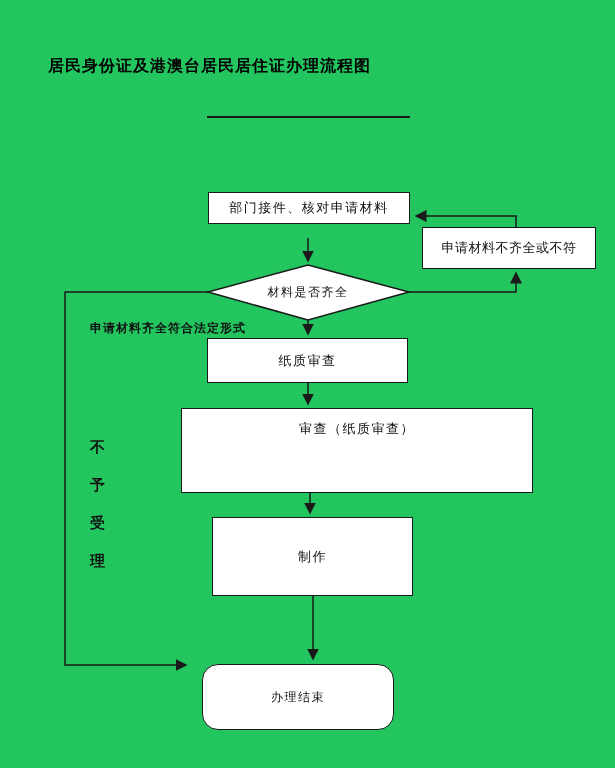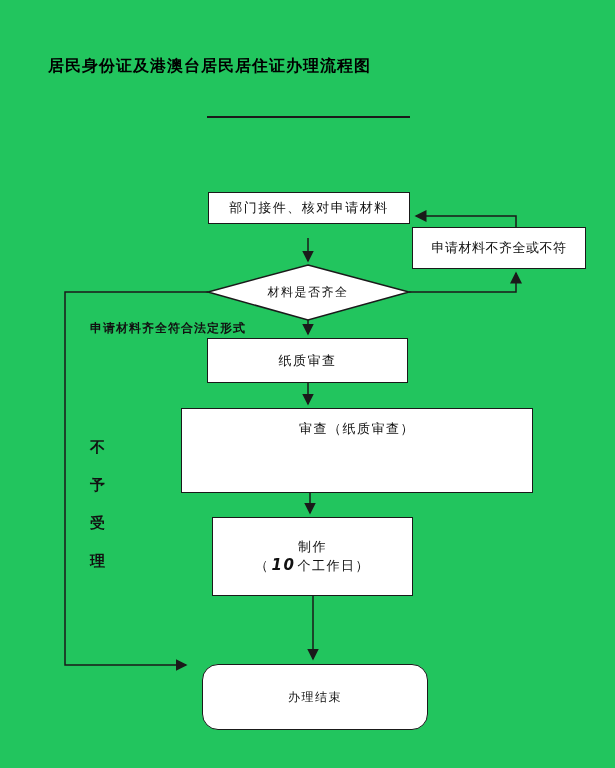--- a/index.html
+++ b/index.html
@@ -40,27 +40,27 @@
     background: #ffffff;
     display: flex;
     align-items: center;
     justify-content: center;
     text-align: center;
     font-size: 13px;
     letter-spacing: 1.5px;
     white-space: nowrap;
   }
   .node-receive  { left: 208px; top: 192px; width: 202px; height: 32px; }
-  .node-incomplete { left: 412px; top: 227px; width: 174px; height: 42px; letter-spacing: 0.5px; }
+  .node-incomplete { left: 422px; top: 227px; width: 174px; height: 42px; letter-spacing: 0.5px; }
   .node-accept   { left: 207px; top: 338px; width: 201px; height: 45px; }
   .node-review   { left: 133px; top: 408px; width: 352px; height: 85px;
                    align-items: flex-start; padding-top: 11px; margin-left: 48px; }
   .node-make     { left: 212px; top: 517px; width: 201px; height: 79px;
                    flex-direction: column; }
-  .node-end      { left: 202px; top: 664px; width: 226px; height: 66px;
+  .node-end      { left: 202px; top: 664px; width: 192px; height: 66px;
                    border-radius: 16px; font-size: 12px; }
   .diamond-label {
     position: absolute;
     left: 238px;
     top: 284px;
     width: 140px;
     text-align: center;
     font-size: 12px;
     letter-spacing: 1.5px;
     white-space: nowrap;
@@ -143,23 +143,20 @@
   <div class="node node-accept">
     <span>纸质审查</span>
   </div>
 
   <div class="node node-review">
     <span>审查（纸质审查）</span>
   </div>
 
   <div class="node node-make">
     <span>制作</span>
-    <span>
-      <span>（</span><span class="make-number">10</span><span>个工作日）</span>
-    </span>
   </div>
 
   <div class="node node-end">
     <span>办理结束</span>
   </div>
 
   <div class="reject-vertical">
     <span>不</span>
     <span>予</span>
     <span>受</span>

